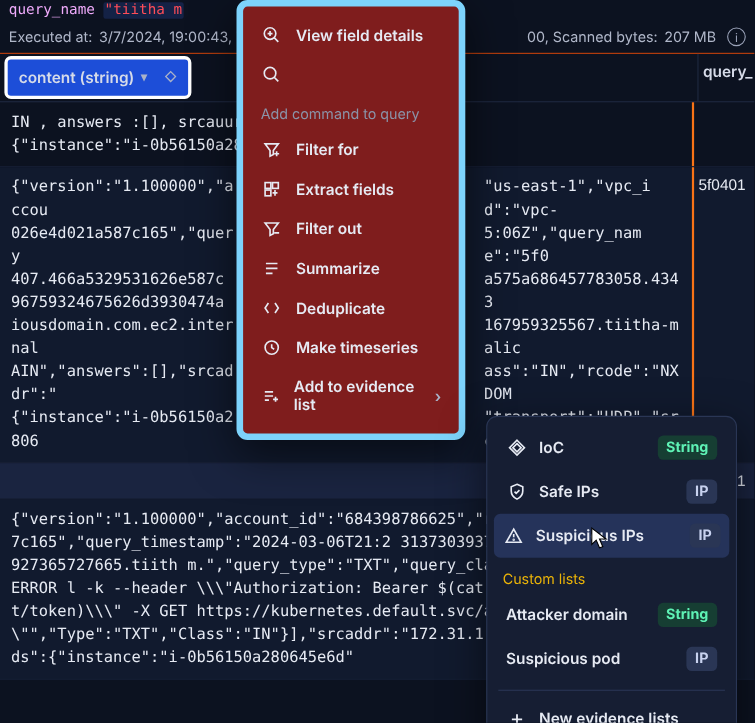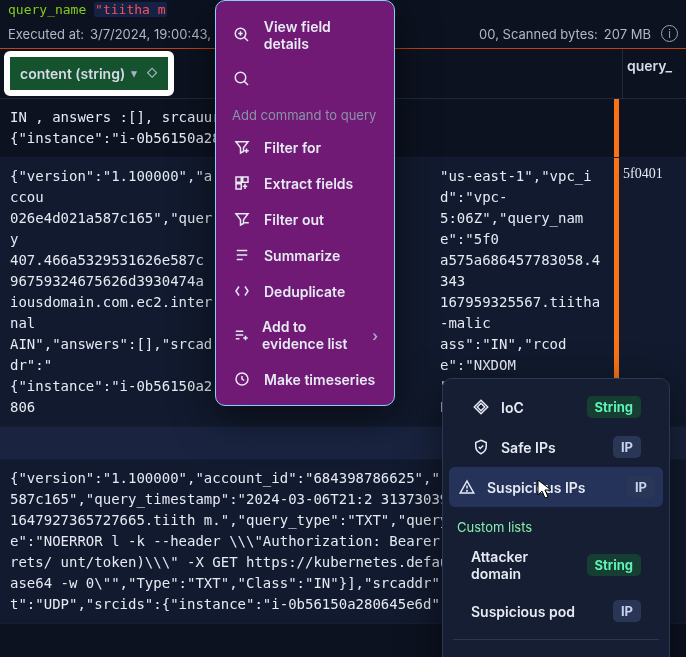--- a/index.html
+++ b/index.html
@@ -39,29 +39,29 @@
     border-bottom: 1px solid #1f2840;
   }
   .col-content-head {
     flex: 1;
     padding: 8px 10px;
     display: flex;
     align-items: center;
     gap: 6px;
     color: #d6dbe8;
     font-weight: 600;
-    border: 6px solid #ffffff;
+    border: 3px solid #ffffff;
     border-radius: 6px;
     margin: 2px 4px;
-    background: #14532d;
+    background: #1d4ed8;
     max-width: 170px;
   }
   .chev { color: #aab2c8; font-size: 11px; line-height: 1; }
   .col-query-head {
-    width: 64px;
+    width: 52px;
     padding: 8px 4px;
     color: #d6dbe8;
     font-weight: 600;
     border-left: 1px solid #1f2840;
     margin-left: auto;
   }
   .rows { position: relative; }
   .row {
     display: flex;
     border-bottom: 1px solid #161e33;
@@ -72,37 +72,37 @@
     flex: 1;
     padding: 8px 10px;
     font-family: ui-monospace, Menlo, monospace;
     font-size: 14px;
     line-height: 1.5;
     color: #e6eaf3;
     word-break: break-all;
     overflow-wrap: break-word;
   }
   .cell-query {
-    width: 72px;
+    width: 57px;
     padding: 8px 4px;
-    font-family: Liberation Serif, serif;
+    font-family: Liberation Sans, sans-serif;
     font-size: 14px;
     color: #e6eaf3;
-    border-left: 5px solid #f97316;
+    border-left: 2px solid #f97316;
     overflow: hidden;
   }
   .hl { color: #ff4d58; background: #142246; padding: 0 1px; border-radius: 2px; }
 
   
   .ctx {
     position: absolute;
     left: 215px; top: 0px;
-    width: 180px;
-    background: #701a75;
-    border: 1px solid #7dd3fc;
+    width: 208px;
+    background: #7f1d1d;
+    border: 6px solid #7dd3fc;
     border-radius: 10px;
     padding: 8px 0;
     box-shadow: 0 12px 40px rgba(0,0,0,.55);
     z-index: 10;
   }
   .ctx-item {
     display: flex;
     align-items: center;
     gap: 12px;
     padding: 9px 16px;
@@ -127,57 +127,57 @@
     border: 1px solid #2a3655;
     border-radius: 10px;
     padding: 8px 0 10px;
     box-shadow: 0 12px 40px rgba(0,0,0,.55);
     z-index: 20;
   }
   .sub-item {
     display: flex;
     align-items: center;
     gap: 10px;
-    padding: 9px 28px;
+    padding: 9px 17px;
     color: #e6eaf3;
     font-weight: 600;
     cursor: pointer;
   }
   .sub-item.hover { background: #25335a; border-radius: 6px; margin: 0 6px; padding: 9px 8px; }
   .sub-item .ico { width: 20px; display:flex; justify-content:center; }
   .badge {
     margin-left: auto;
     font-size: 13px;
     font-weight: 700;
     padding: 3px 8px;
     border-radius: 5px;
     text-align: center;
   }
   .badge.string { background: #163e33; color: #5ef2b5; }
   .badge.ip { background: #2a3655; color: #c8d2ef; }
   .sub-section {
     padding: 12px 14px 4px;
-    color: #86efac;
+    color: #eab308;
     font-size: 13px;
   }
   .sub-divider { height:1px; background:#2a3655; margin:8px 10px; }
   .cursor {
     position: absolute;
     left: 536px; top: 478px;
     width: 18px; height: 22px;
     z-index: 30;
     pointer-events: none;
   }
   svg { display:block; }
 </style>
 </head>
 <body>
 
 <div class="topline">
-  <span style="color:#84cc16">query_name</span>
+  <span style="color:#f0abfc">query_name</span>
   <span class="hl">"tiitha m</span>
 </div>
 
 <div class="exec-bar">
   <span>Executed at:</span>
   <span>3/7/2024, 19:00:43, T</span>
   <span style="margin-left:auto">00, Scanned bytes:</span>
   <span>207 MB</span>
   <span class="info-icon">i</span>
 </div>
@@ -301,39 +301,39 @@
       <svg width="18" height="18" viewBox="0 0 24 24" fill="none" stroke="currentColor" stroke-width="2">
           <path d="M8 6l-4 6 4 6"></path>
           <path d="M16 6l4 6-4 6"></path>
         </svg>
     </span>
     <span>Deduplicate</span>
   </div>
   <div class="ctx-item">
     <span class="ico">
       <svg width="18" height="18" viewBox="0 0 24 24" fill="none" stroke="currentColor" stroke-width="2">
+          <circle cx="12" cy="12" r="8"></circle>
+          <path d="M12 8v4l3 2"></path>
+        </svg>
+    </span>
+    <span>Make timeseries</span>
+  </div>
+  <div class="ctx-item">
+    <span class="ico">
+      <svg width="18" height="18" viewBox="0 0 24 24" fill="none" stroke="currentColor" stroke-width="2">
           <line x1="5" y1="7" x2="15" y2="7"></line>
           <line x1="5" y1="12" x2="15" y2="12"></line>
           <line x1="5" y1="17" x2="10" y2="17"></line>
           <line x1="18" y1="13" x2="18" y2="19"></line>
           <line x1="15" y1="16" x2="21" y2="16"></line>
         </svg>
     </span>
     <span>Add to evidence list</span>
     <span class="arrow">›</span>
   </div>
-  <div class="ctx-item">
-    <span class="ico">
-      <svg width="18" height="18" viewBox="0 0 24 24" fill="none" stroke="currentColor" stroke-width="2">
-          <circle cx="12" cy="12" r="8"></circle>
-          <path d="M12 8v4l3 2"></path>
-        </svg>
-    </span>
-    <span>Make timeseries</span>
-  </div>
 </div>
 
 <div class="sub">
   <div class="sub-item">
     <span class="ico">
       <svg width="18" height="18" viewBox="0 0 24 24" fill="none" stroke="currentColor" stroke-width="2">
           <path d="M12 3l9 9-9 9-9-9z"></path>
           <path d="M12 7l5 5-5 5-5-5z"></path>
         </svg>
     </span>

